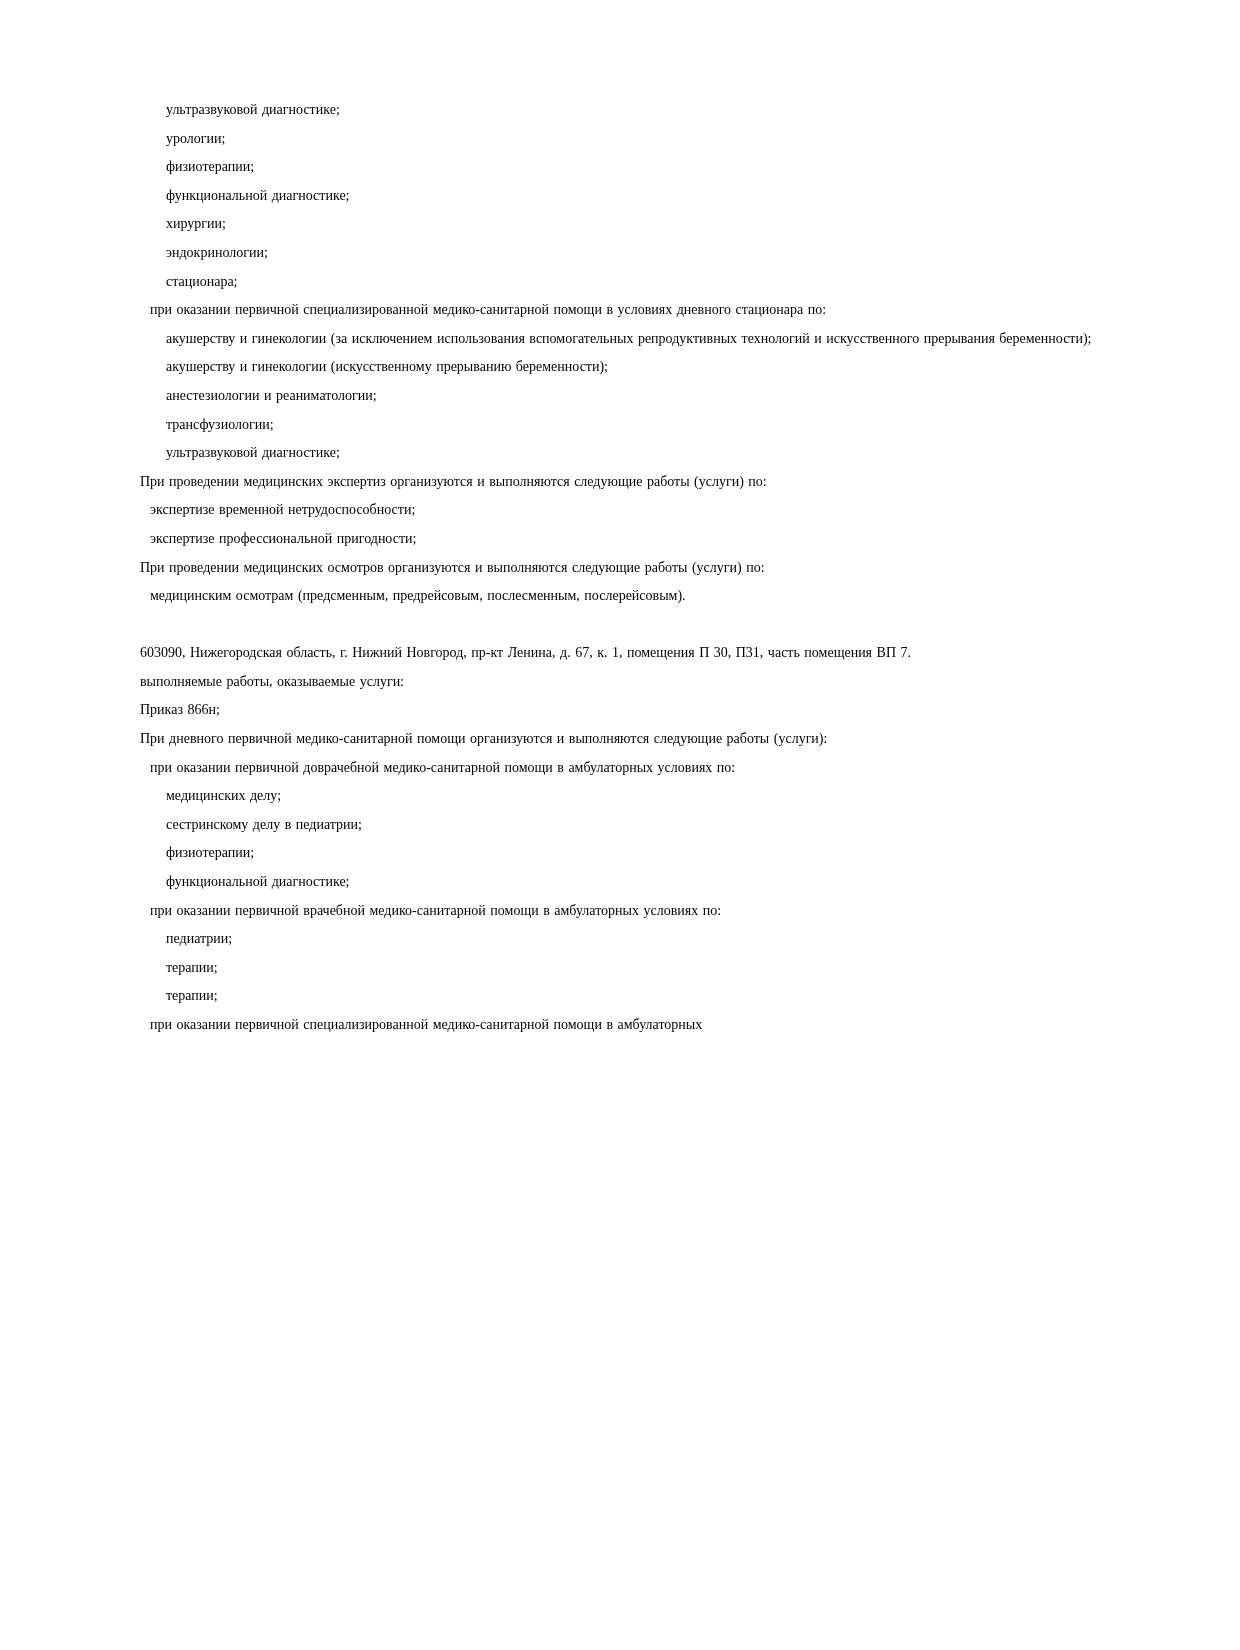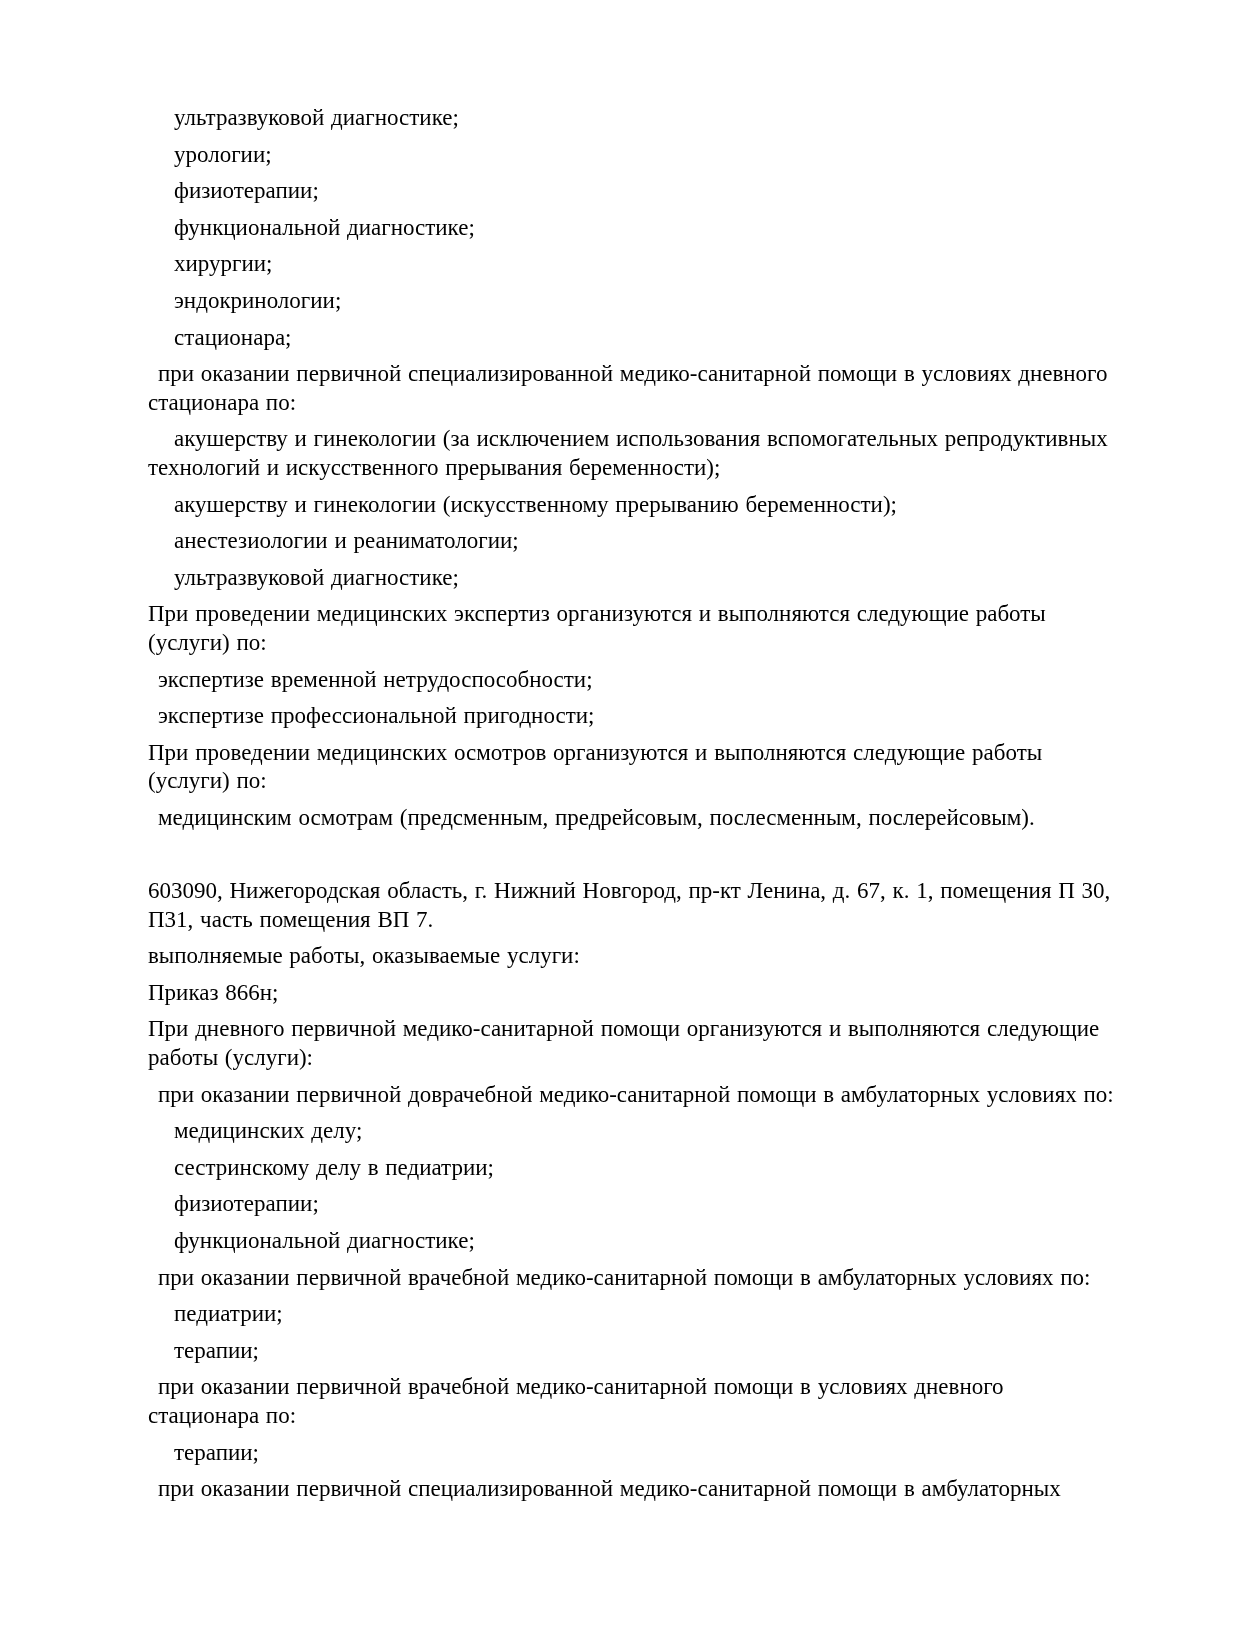--- a/index.html
+++ b/index.html
@@ -15,23 +15,23 @@
     box-sizing: border-box;
     padding: 96px 115px 0 140px;
     color: #000000;
     font-family: "Liberation Serif", "DejaVu Serif", serif;
     overflow: hidden;
   }
   .text-block {
     width: 100%;
   }
   p.para {
-    margin: 8px;
+    margin: 0;
     padding: 0;
-    font-size: 23px;
+    font-size: 14px;
     line-height: 28.6px;
     text-indent: 0;
     word-spacing: 1px;
   }
   p.indent-1 { text-indent: 10px; }
   p.indent-2 { text-indent: 26px; }
   p.blank { height: 28.6px; }
 </style>
 </head>
 <body>
@@ -42,36 +42,36 @@
       <p class="para indent-2">урологии;</p>
       <p class="para indent-2">физиотерапии;</p>
       <p class="para indent-2">функциональной диагностике;</p>
       <p class="para indent-2">хирургии;</p>
       <p class="para indent-2">эндокринологии;</p>
       <p class="para indent-2">стационара;</p>
       <p class="para indent-1">при оказании первичной специализированной медико-санитарной помощи в условиях дневного стационара по:</p>
       <p class="para indent-2">акушерству и гинекологии (за исключением использования вспомогательных репродуктивных технологий и искусственного прерывания беременности);</p>
       <p class="para indent-2">акушерству и гинекологии (искусственному прерыванию беременности);</p>
       <p class="para indent-2">анестезиологии и реаниматологии;</p>
+      <p class="para indent-2">трансфузиологии;</p>
       <p class="para indent-2">ультразвуковой диагностике;</p>
       <p class="para">При проведении медицинских экспертиз организуются и выполняются следующие работы (услуги) по:</p>
       <p class="para indent-1">экспертизе временной нетрудоспособности;</p>
       <p class="para indent-1">экспертизе профессиональной пригодности;</p>
       <p class="para">При проведении медицинских осмотров организуются и выполняются следующие работы (услуги) по:</p>
       <p class="para indent-1">медицинским осмотрам (предсменным, предрейсовым, послесменным, послерейсовым).</p>
       <p class="para blank"></p>
       <p class="para">603090, Нижегородская область, г. Нижний Новгород, пр-кт Ленина, д. 67, к. 1, помещения П 30, П31, часть помещения ВП 7.</p>
       <p class="para">выполняемые работы, оказываемые услуги:</p>
       <p class="para">Приказ 866н;</p>
       <p class="para">При дневного первичной медико-санитарной помощи организуются и выполняются следующие работы (услуги):</p>
       <p class="para indent-1">при оказании первичной доврачебной медико-санитарной помощи в амбулаторных условиях по:</p>
       <p class="para indent-2">медицинских делу;</p>
       <p class="para indent-2">сестринскому делу в педиатрии;</p>
       <p class="para indent-2">физиотерапии;</p>
       <p class="para indent-2">функциональной диагностике;</p>
       <p class="para indent-1">при оказании первичной врачебной медико-санитарной помощи в амбулаторных условиях по:</p>
       <p class="para indent-2">педиатрии;</p>
       <p class="para indent-2">терапии;</p>
-      <p class="para indent-1">при оказании первичной врачебной медико-санитарной помощи в условиях дневного стационара по:</p>
       <p class="para indent-2">терапии;</p>
       <p class="para indent-1">при оказании первичной специализированной медико-санитарной помощи в амбулаторных</p>
     </div>
 </div>
 
 </body></html>

